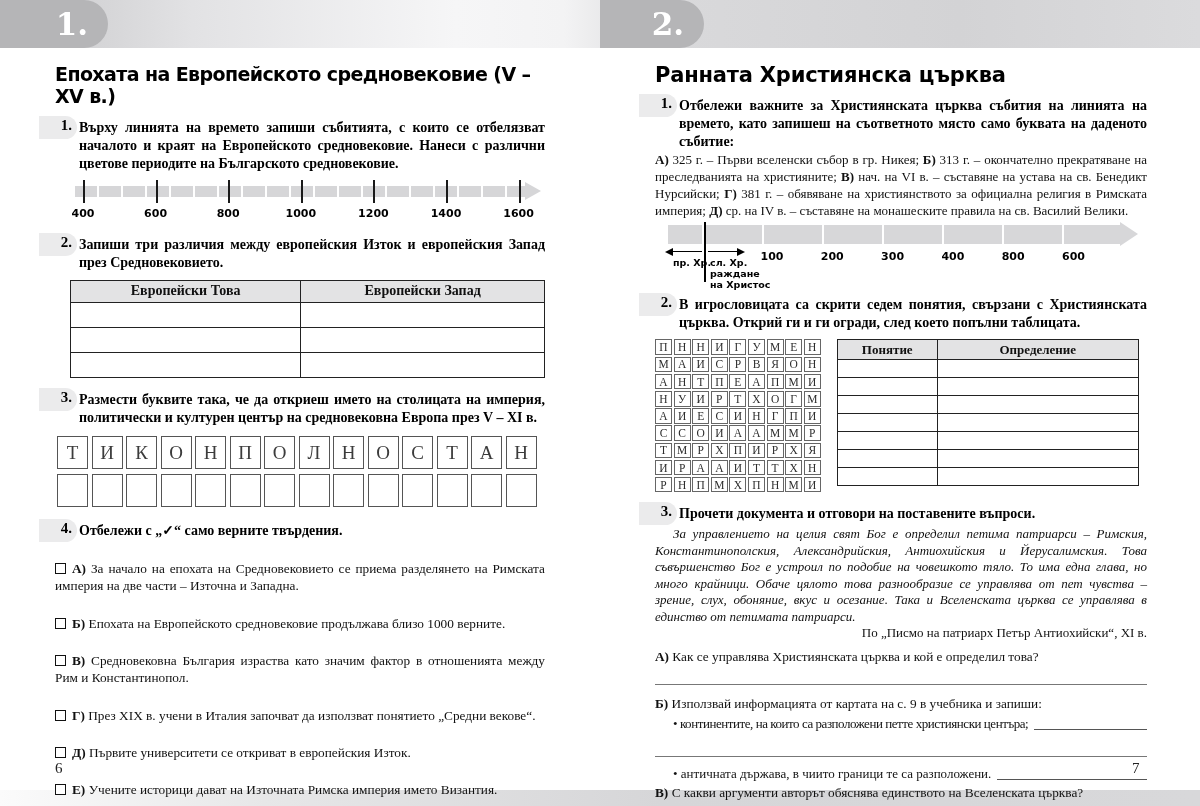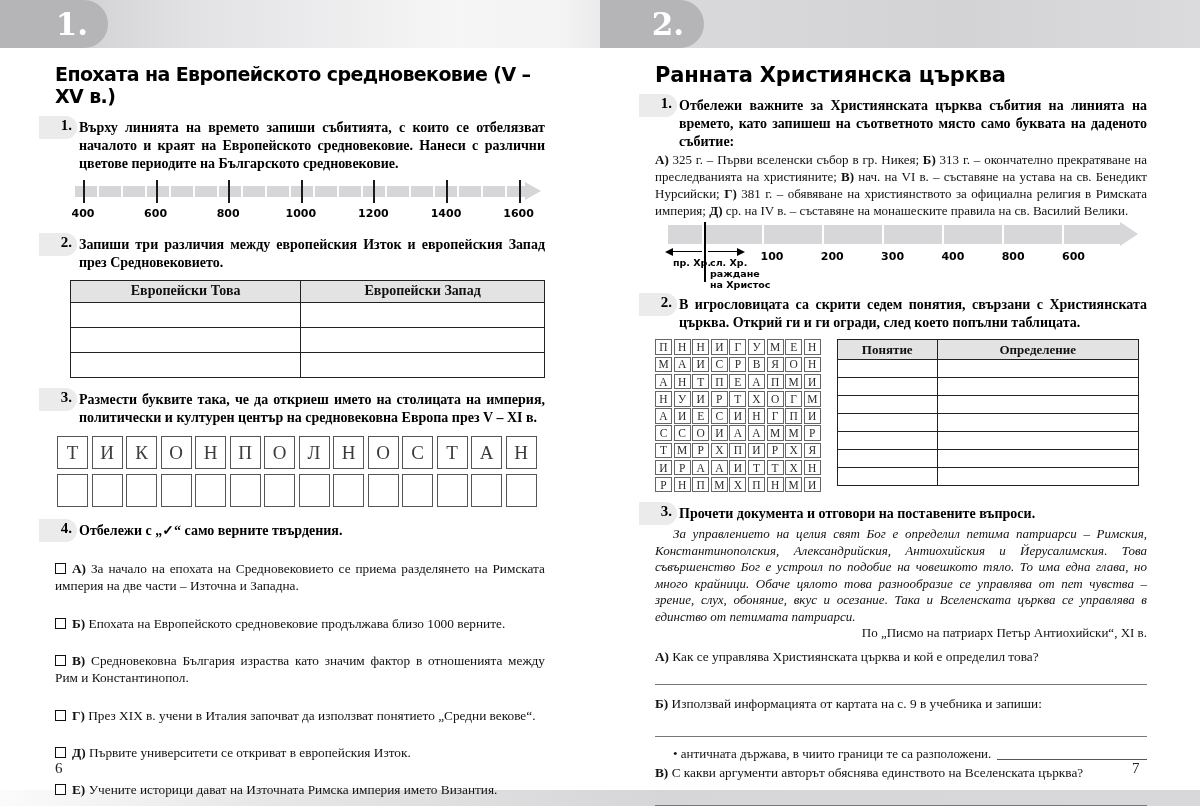--- a/index.html
+++ b/index.html
@@ -407,20 +407,24 @@
   <p class="qa">
     <b>А)</b>
     <span>Как се управлява Християнската църква и кой е определил това?</span>
   </p>
   <div class="ans-line"></div>
 
   <p class="qa" style="margin-top:10px;font-family:Liberation Serif, serif;">
     <b>Б)</b>
     <span>Използвай информацията от картата на с. 9 в учебника и запиши:</span>
   </p>
+  <div class="bullet-row indent">
+    <span class="bullet-text squish">континентите, на които са разположени петте християнски центъра;</span>
+    <span class="fill-line"></span>
+  </div>
   <div class="ans-gap"></div>
   <div class="ans-line"></div>
   <div class="bullet-row indent" style="margin-top:9px;">
     <span class="bullet-text">античната държава, в чиито граници те са разположени.</span>
     <span class="fill-line"></span>
   </div>
   <p class="qa" style="margin-top:2px;">
     <b>В)</b>
     <span>С какви аргументи авторът обяснява единството на Вселенската църква?</span>
   </p>

